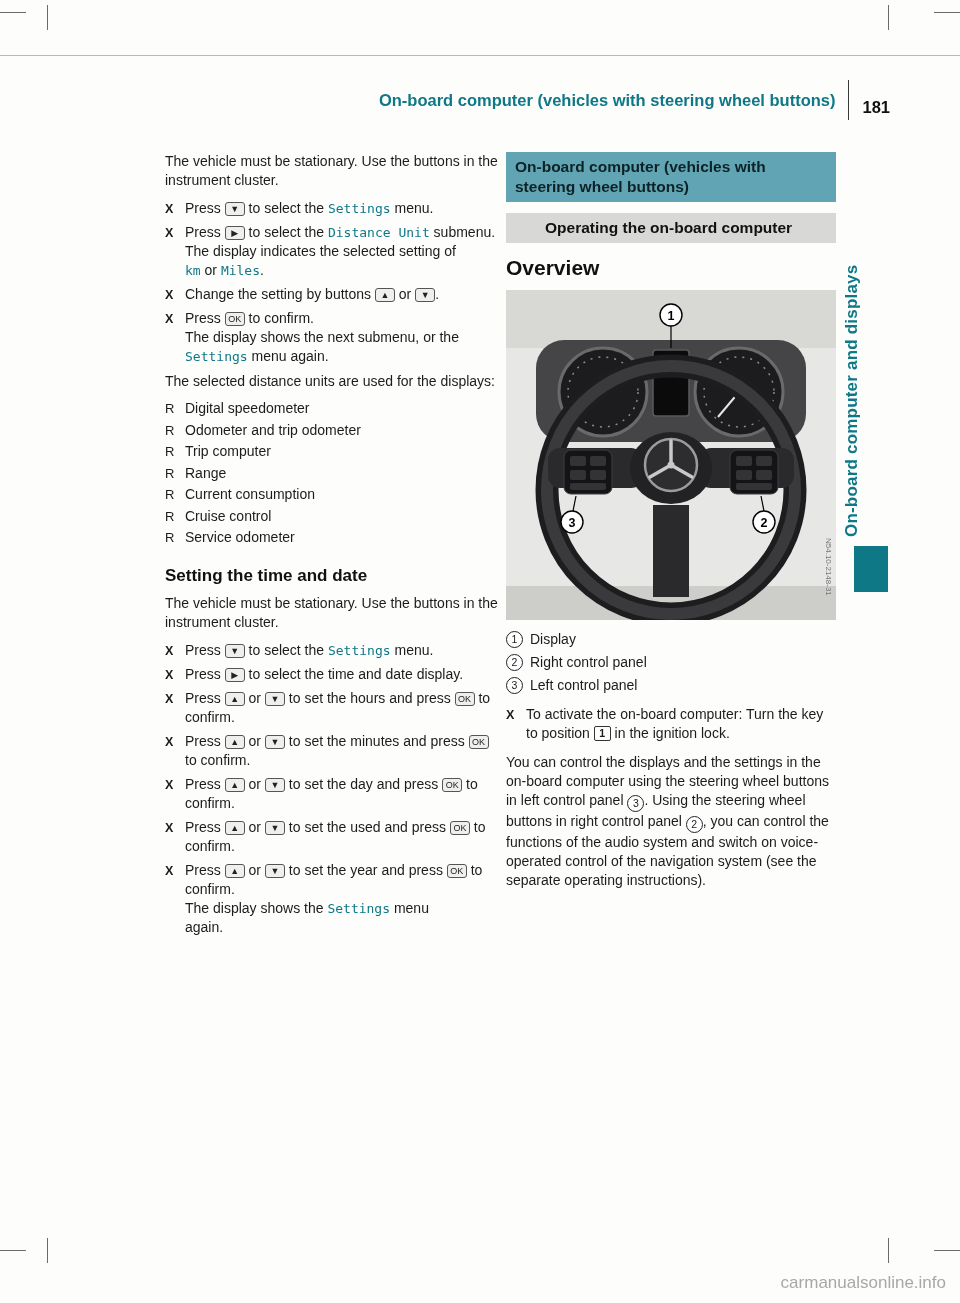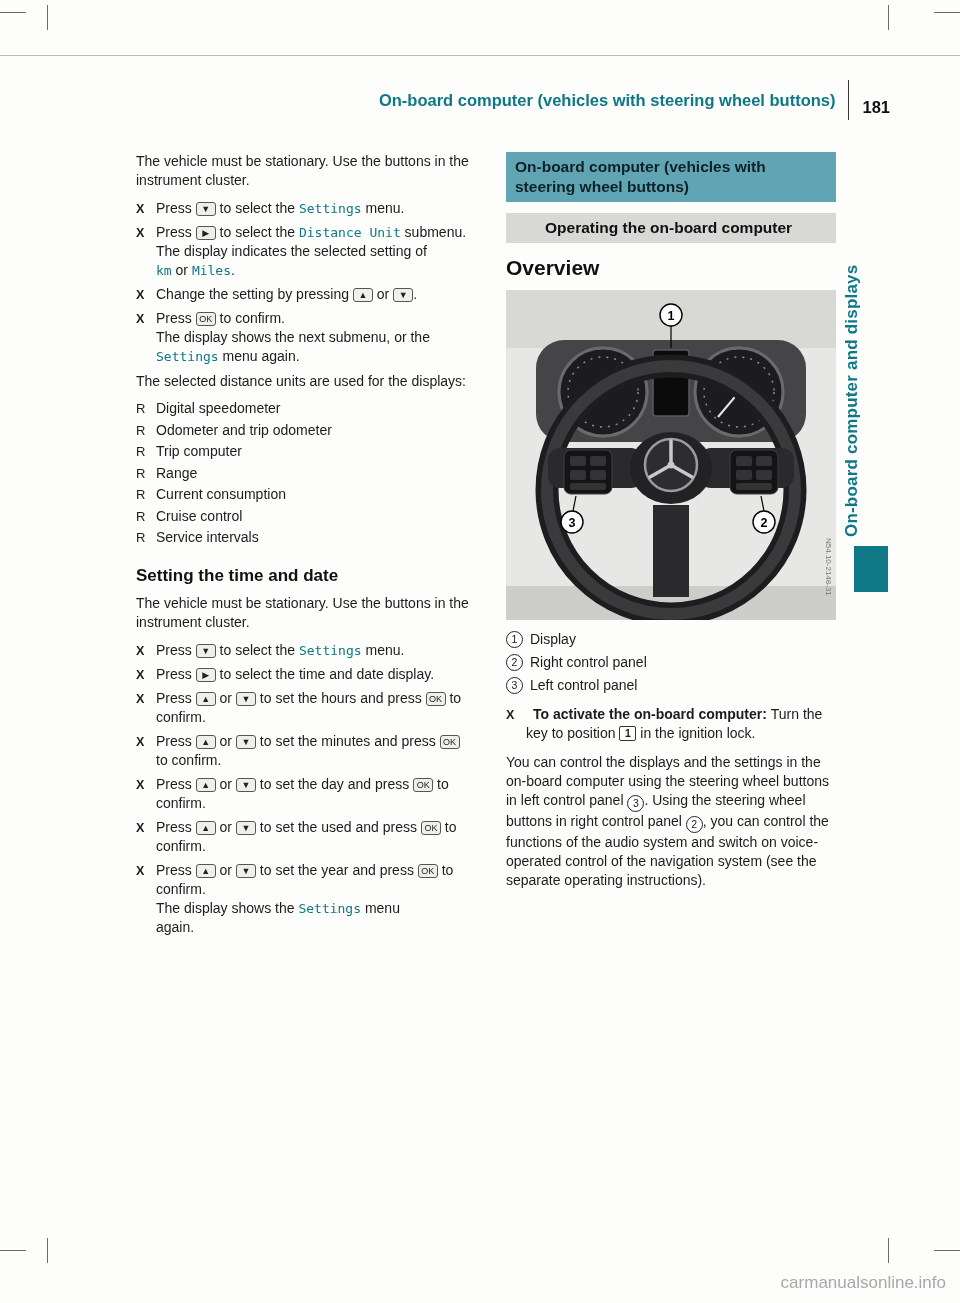--- a/index.html
+++ b/index.html
@@ -9,33 +9,33 @@
     font-family:"Liberation Sans","DejaVu Sans",sans-serif;
   }
   .crop { position:absolute; background:#6b6b6b; }
   .top-rule { position:absolute; left:0; right:0; top:55px; height:1px; background:#b9b9b7; }
 
   .header { position:absolute; top:80px; left:0; width:890px; display:flex; justify-content:flex-end; align-items:center; gap:13px; }
   .header-title { color:#0e7887; font-weight:bold; font-size:16.5px; text-align:right; }
   .header-divider { width:1px; height:40px; background:#3a3a3a; }
   .header-page { font-weight:bold; font-size:16.5px; color:#111;margin-top:14px; }
 
-  .col-left  { position:absolute; left:136px; top:152px; width:333px; }
+  .col-left  { position:absolute; left:165px; top:152px; width:333px; }
   .col-right { position:absolute; left:506px; top:152px; width:330px; }
 
   .body-text { font-size:14px; line-height:19px; margin:0 0 9px; }
   .note-text { font-size:14px; line-height:19px; margin:6px 0 7px; }
 
   .instr { position:relative; padding-left:20px; font-size:14px; line-height:19px; margin:2px 0 5px; }
   .instr .marker { position:absolute; left:0; top:1px; font-weight:bold; font-size:12.5px; }
   .bullet-item { position:relative; padding-left:20px; font-size:14px; line-height:21.5px; }
   .bullet-item .marker { position:absolute; left:0; top:0; font-size:13px; }
 
   .mono { font-family:"DejaVu Sans Mono","Liberation Mono",monospace; color:#0e7887; font-size:13px; }
-  .bold { font-weight:bold;margin-left:7px; }
+  .bold { font-weight:normal; }
 
   .btn-icon { display:inline-block; border:1px solid #555; border-radius:3px; background:#efefed;
     font-size:9px; line-height:12px; min-width:14px; padding:0 2px; text-align:center;
     vertical-align:1px; color:#222; }
   .key-icon { display:inline-block; border:1px solid #333; border-radius:2px; font-size:10.5px;
     line-height:13px; min-width:9px; padding:0 3px; text-align:center; vertical-align:1px; font-weight:bold; }
   .circ-num { display:inline-block; width:15px; height:15px; border:1.2px solid #222; border-radius:50%;
     font-size:10.5px; line-height:14px; text-align:center; vertical-align:-2px; background:#fff; }
 
   .section-title { font-size:17px; font-weight:bold; margin:17px 0 8px; color:#111; }
@@ -79,32 +79,32 @@
     <span class="header-title">On-board computer (vehicles with steering wheel buttons)</span>
     <span class="header-divider"></span>
     <span class="header-page">181</span>
   </div>
 
   <div class="col-left">
     <p class="body-text">The vehicle must be stationary. Use the buttons in the instrument cluster.</p>
     <div>
         <div class="instr"><span class="marker">X</span><span>Press </span><span class="btn-icon">▼</span><span> to select the </span><span class="mono">Settings</span><span> menu.</span></div>
         <div class="instr"><span class="marker">X</span><span>Press </span><span class="btn-icon">▶</span><span> to select the </span><span class="mono">Distance Unit</span><span> submenu.</span><br><span>The display indicates the selected setting of</span><br><span class="mono">km</span><span> or </span><span class="mono">Miles</span><span>.</span></div>
-        <div class="instr"><span class="marker">X</span><span>Change the setting by pressing </span><span class="btn-icon">▲</span><span> or </span><span class="btn-icon">▼</span><span>.</span></div>
+        <div class="instr"><span class="marker">X</span><span>Change the setting by buttons </span><span class="btn-icon">▲</span><span> or </span><span class="btn-icon">▼</span><span>.</span></div>
         <div class="instr"><span class="marker">X</span><span>Press </span><span class="btn-icon">OK</span><span> to confirm.</span><br><span>The display shows the next submenu, or the</span><br><span class="mono">Settings</span><span> menu again.</span></div>
       </div>
     <p class="note-text">The selected distance units are used for the displays:</p>
     <div>
         <div class="bullet-item"><span class="marker">R</span><span>Digital speedometer</span></div>
         <div class="bullet-item"><span class="marker">R</span><span>Odometer and trip odometer</span></div>
         <div class="bullet-item"><span class="marker">R</span><span>Trip computer</span></div>
         <div class="bullet-item"><span class="marker">R</span><span>Range</span></div>
         <div class="bullet-item"><span class="marker">R</span><span>Current consumption</span></div>
         <div class="bullet-item"><span class="marker">R</span><span>Cruise control</span></div>
-        <div class="bullet-item"><span class="marker">R</span><span>Service intervals</span></div>
+        <div class="bullet-item"><span class="marker">R</span><span>Service odometer</span></div>
       </div>
     <h2 class="section-title">Setting the time and date</h2>
     <p class="body-text">The vehicle must be stationary. Use the buttons in the instrument cluster.</p>
     <div>
         <div class="instr"><span class="marker">X</span><span>Press </span><span class="btn-icon">▼</span><span> to select the </span><span class="mono">Settings</span><span> menu.</span></div>
         <div class="instr"><span class="marker">X</span><span>Press </span><span class="btn-icon">▶</span><span> to select the time and date display.</span></div>
         <div class="instr"><span class="marker">X</span><span>Press </span><span class="btn-icon">▲</span><span> or </span><span class="btn-icon">▼</span><span> to set the hours and press </span><span class="btn-icon">OK</span><span> to confirm.</span></div>
         <div class="instr"><span class="marker">X</span><span>Press </span><span class="btn-icon">▲</span><span> or </span><span class="btn-icon">▼</span><span> to set the minutes and press </span><span class="btn-icon">OK</span><span> to confirm.</span></div>
         <div class="instr"><span class="marker">X</span><span>Press </span><span class="btn-icon">▲</span><span> or </span><span class="btn-icon">▼</span><span> to set the day and press </span><span class="btn-icon">OK</span><span> to confirm.</span></div>
         <div class="instr"><span class="marker">X</span><span>Press </span><span class="btn-icon">▲</span><span> or </span><span class="btn-icon">▼</span><span> to set the used and press </span><span class="btn-icon">OK</span><span> to confirm.</span></div>

